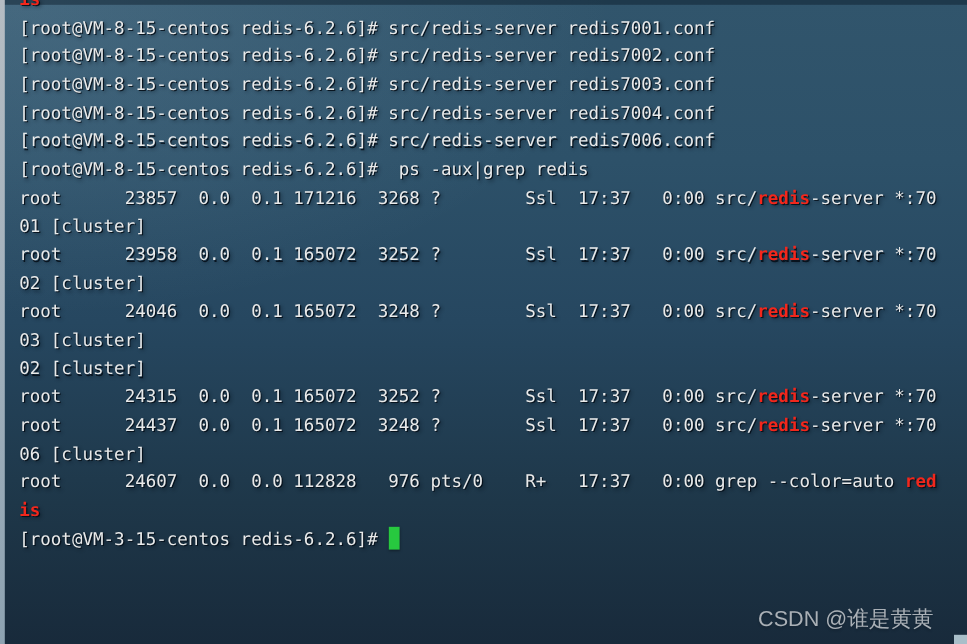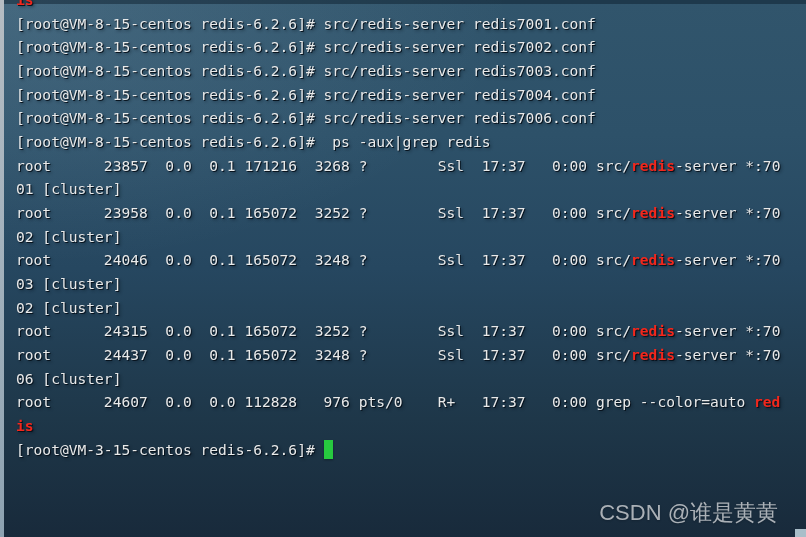--- a/index.html
+++ b/index.html
@@ -43,21 +43,21 @@
     display: inline-block;
     width: 9px; height: 19px;
     vertical-align: -4px;
     background: var(--cursor, #27c93f);
     box-shadow: 0 1px 2px rgba(0,0,0,0.35);
   }
   .watermark {
     position: absolute;
     right: 28px; bottom: 9px;
     font-family: "Liberation Sans", "DejaVu Sans", sans-serif;
-    font-size: 22px;
+    font-size: 18px;
     color: var(--watermark, #c4c8cc);
     opacity: 0.85;
     text-shadow: 0 1px 2px rgba(10,20,30,0.4);
   }
   .corner-box {
     position: absolute;
     right: 0; bottom: 0;
     width: 11px; height: 8px;
     background: #a9bec9;
   }

